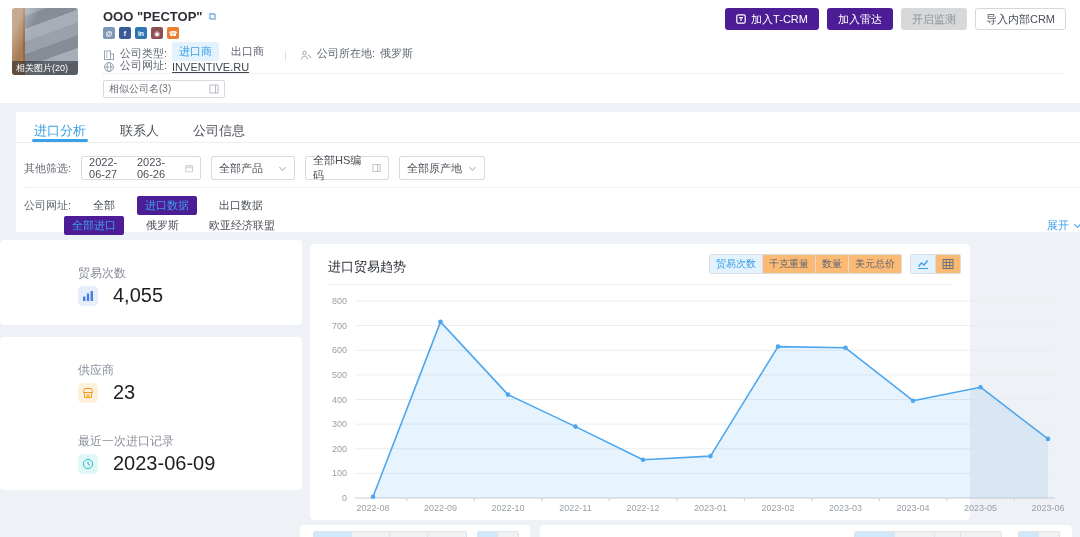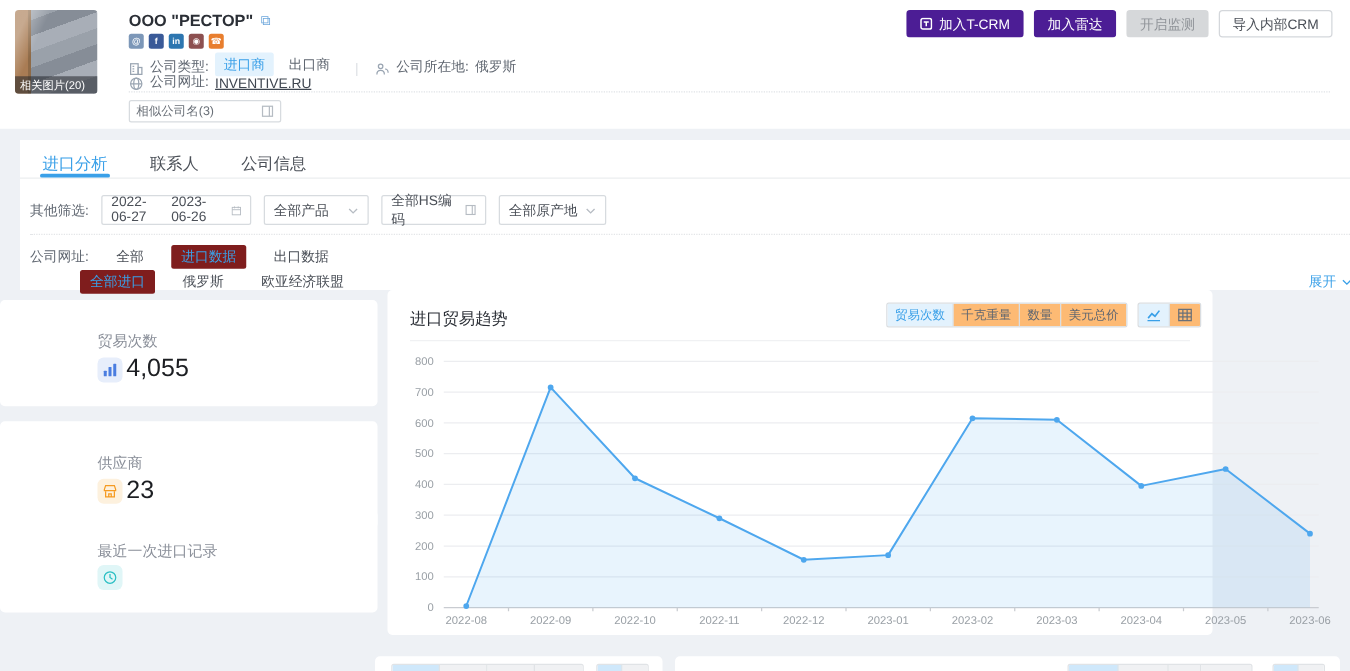--- a/index.html
+++ b/index.html
@@ -53,36 +53,36 @@
   #date-box{width:120px}
   #product-box{width:84px}
   #hs-box{width:84px}
   #origin-box{width:86px}
   .muted-ic{color:#b6bcc3}
   #mid-dots{position:absolute;left:8px;right:14px;top:75px;border-top:1px dotted #e3e5e8}
   .src-row{position:absolute;display:flex;align-items:center;gap:14px;font-size:11px;color:#4a4f57}
   #src-row1{left:8px;top:84px}
   #src-row2{left:48px;top:104px}
   .opt{padding:2px 8px;border-radius:2px;cursor:pointer}
-  .opt.on{background:#7f1d1d;color:#3aa0e8}
+  .opt.on{background:#4c1d95;color:#3aa0e8}
   #expand{position:absolute;right:14px;top:106px;color:#3aa0e8;font-size:11px;display:flex;gap:4px;align-items:center;cursor:pointer}
 
   
   .stat-card{left:0;width:302px}
   #stat-0{top:240px;height:85px}
   #stat-1{top:337px;height:86px}
   #stat-2{top:408px;height:82px}
   .stat-label{position:absolute;left:78px;top:25px;font-size:12px;color:#8a8f99}
-  .stat-row{position:absolute;left:78px;top:44px;display:flex;align-items:center;gap:3px}
+  .stat-row{position:absolute;left:78px;top:44px;display:flex;align-items:center;gap:15px}
   .stat-ic{width:20px;height:20px;border-radius:5px;display:flex;align-items:center;justify-content:center}
   .stat-ic svg{width:12px;height:12px}
   .stat-value{font-size:20px;color:#1c1e22;font-weight:500}
 
   
-  #chart-card{left:310px;top:232px;width:660px;height:276px}
+  #chart-card{left:310px;top:244px;width:660px;height:276px}
   #chart-title{position:absolute;left:18px;top:14px;font-size:13px;color:#2b2f36}
   #chart-controls{position:absolute;right:9px;top:10px;display:flex;gap:8px}
   .seg{display:flex;border:1px solid #d9dde1;border-radius:2px;overflow:hidden;background:#fff;height:20px}
   .seg .sbtn{border:none;background:#fdba74;color:#5f6670;font-size:10px;padding:0 6px;height:100%;
              border-right:1px solid #d9dde1;display:flex;align-items:center;justify-content:center;cursor:pointer;
              font-family:inherit}
   .seg .sbtn:last-child{border-right:none}
   .seg .sbtn.on{background:#e3f2fd;color:#3aa0e8}
   .seg .sbtn svg{width:12px;height:12px}
   #chart-divider{position:absolute;left:18px;right:18px;top:40px;border-top:1px solid #f0f1f3}
@@ -266,20 +266,21 @@
 
 <div class="card stat-card" id="stat-2">
   <div class="stat-label">最近一次进口记录</div>
   <div class="stat-row">
     <span class="stat-ic" id="stat-ic-2" style="background: rgb(224, 246, 247); color: rgb(43, 191, 196);">
       <svg viewBox="0 0 12 12" fill="none" stroke="currentColor">
           <circle cx="6" cy="6" r="4.6"></circle>
           <path d="M6 3.2V6l2 1.4"></path>
         </svg>
     </span>
+    <span class="stat-value">2023-06-09</span>
   </div>
 </div>
 
 <div class="card" id="chart-card">
   <div id="chart-title">进口贸易趋势</div>
 
   <div id="chart-controls">
     <div class="seg">
       <button class="sbtn on">贸易次数</button>
       <button class="sbtn">千克重量</button>

